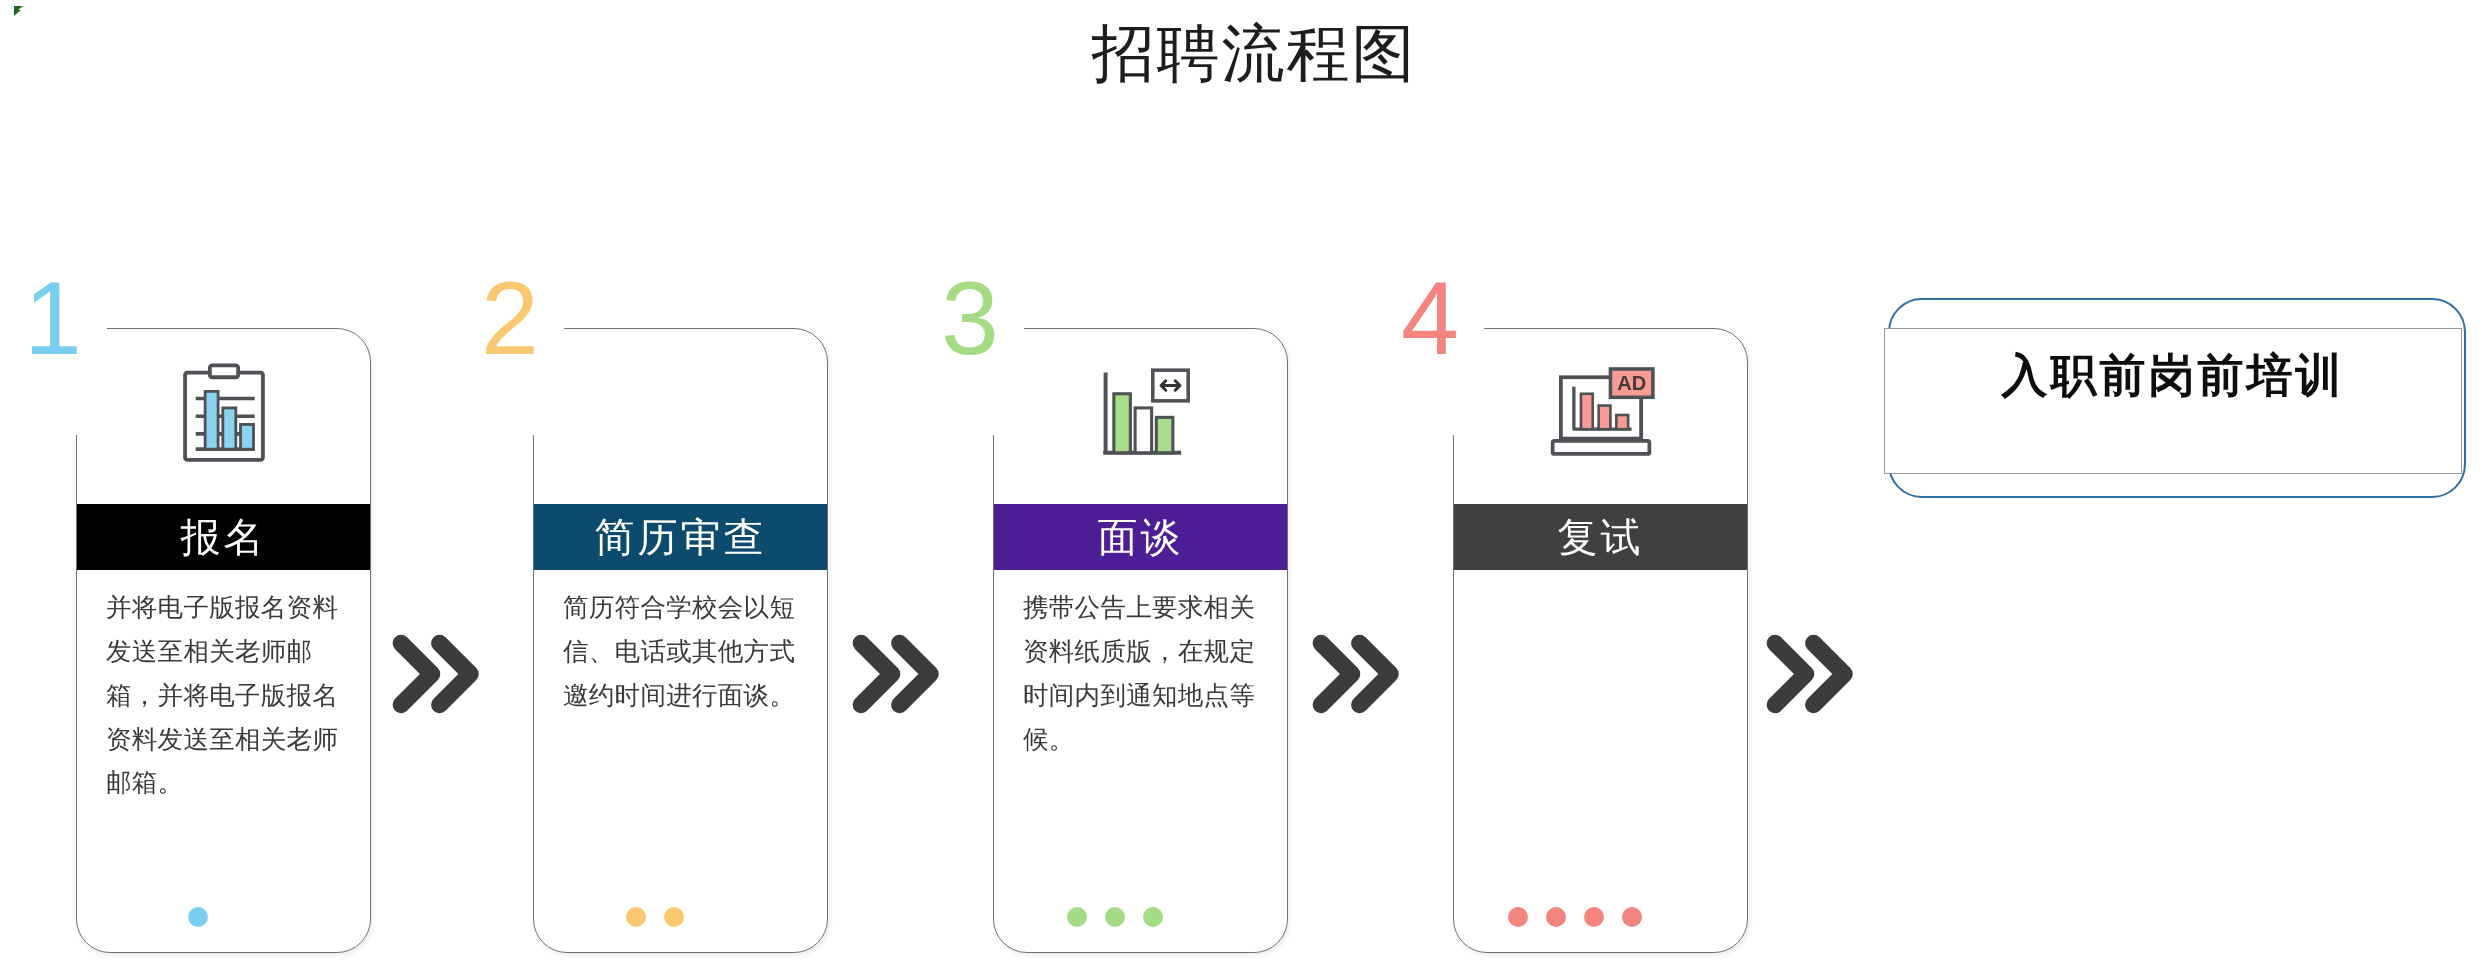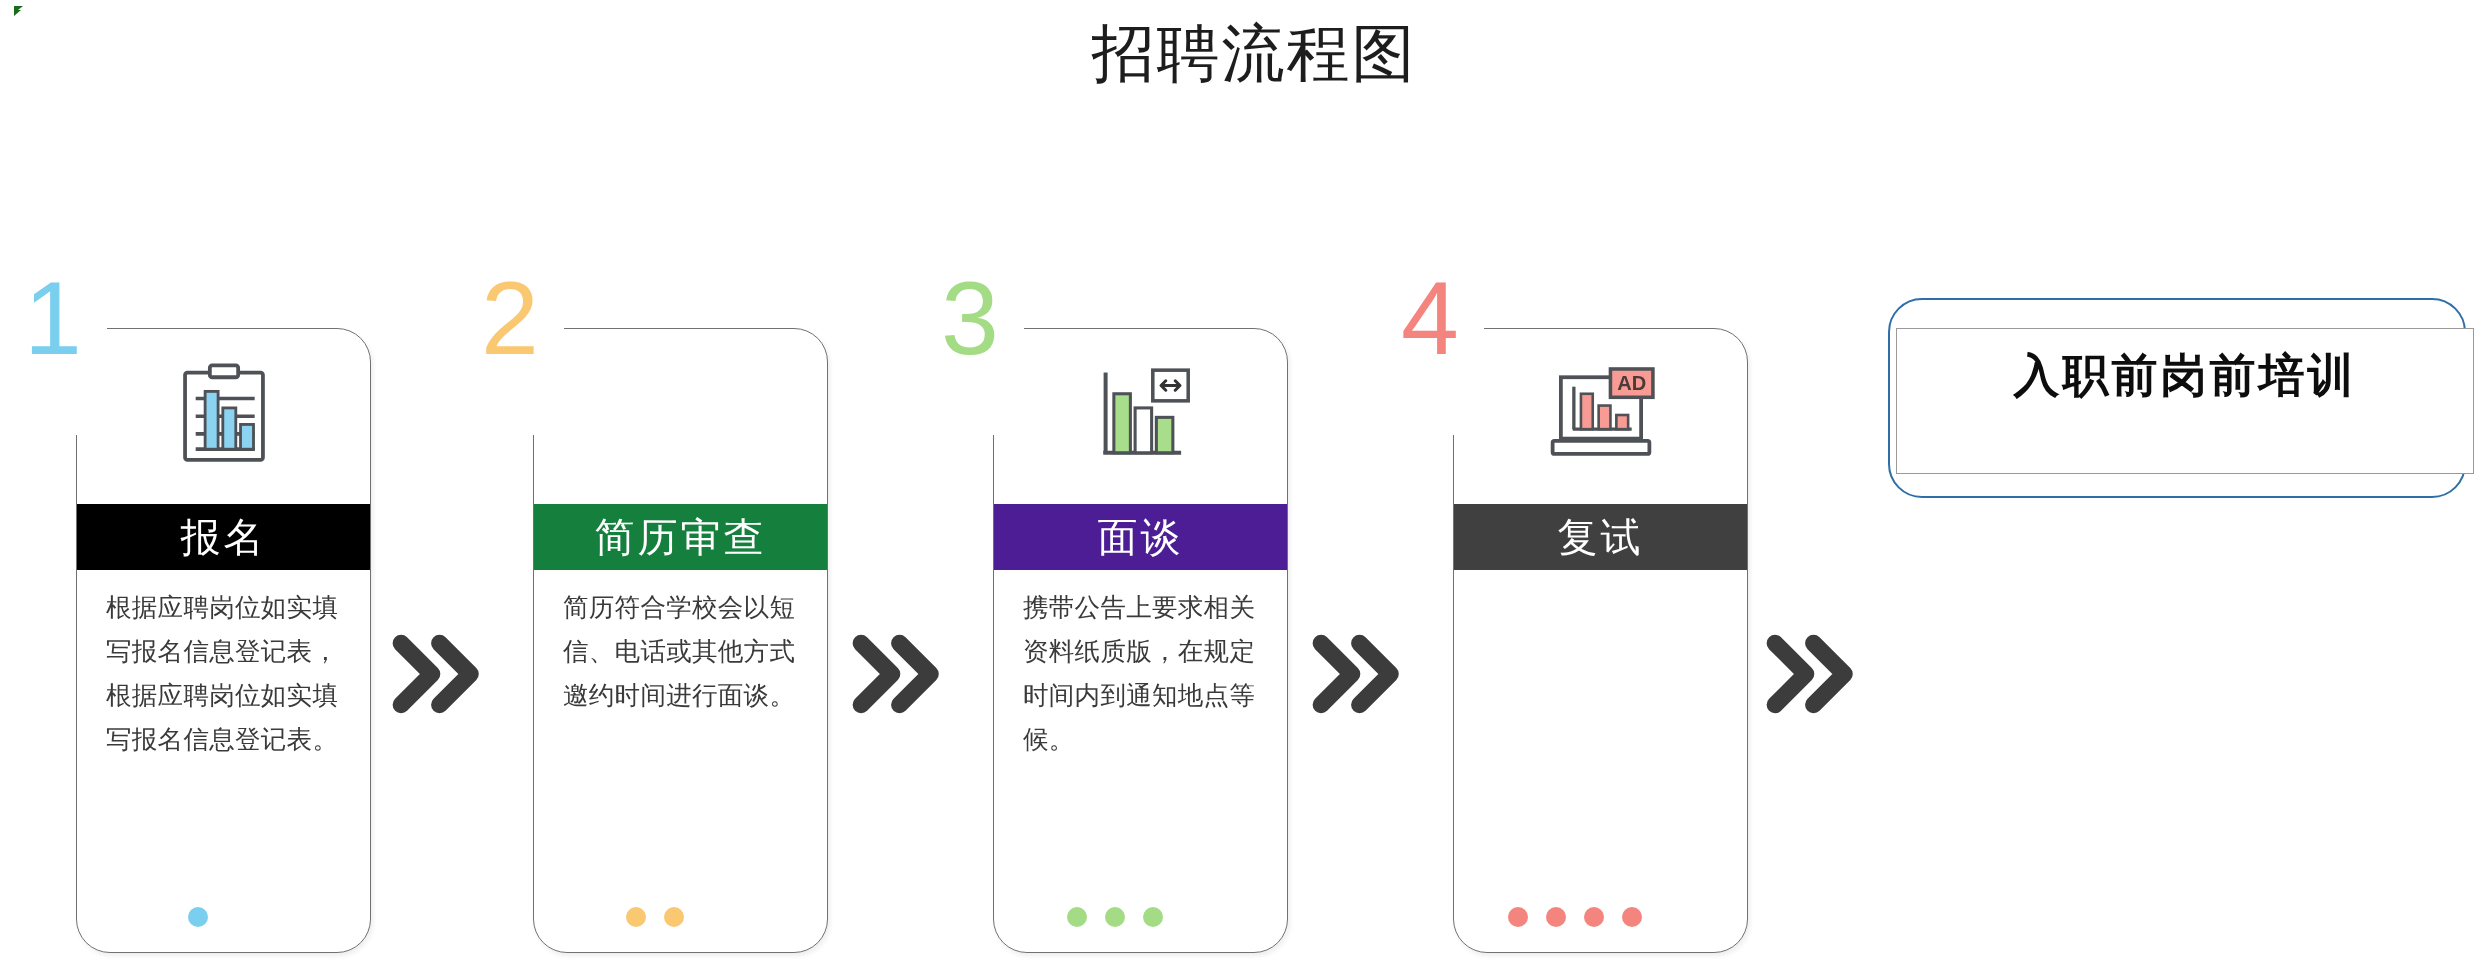--- a/index.html
+++ b/index.html
@@ -168,21 +168,20 @@
   }
 
   #final-inner {
     position: absolute;
     left: -6px;
     top: 28px;
     width: 578px;
     height: 146px;
     border: 1.4px solid #9a9a9a;
     background: #ffffff;
-    margin-left: 12px;
   }
 
   #final-label {
     position: absolute;
     left: 0;
     top: 16px;
     width: 100%;
     text-align: center;
     font-family: "Liberation Serif", "DejaVu Serif", serif;
     font-weight: bold;
@@ -218,42 +217,42 @@
         <line x1="26" y1="51" x2="76" y2="51" stroke="#4e5256" stroke-width="3"></line>
         <line x1="26" y1="66" x2="76" y2="66" stroke="#4e5256" stroke-width="3"></line>
         <line x1="26" y1="79" x2="76" y2="79" stroke="#4e5256" stroke-width="3.2"></line>
         <rect x="34" y="30" width="11" height="49" fill="#8BD3F0" stroke="#4e5256" stroke-width="2.4"></rect>
         <rect x="49" y="44" width="11" height="35" fill="#8BD3F0" stroke="#4e5256" stroke-width="2.4"></rect>
         <rect x="64" y="58" width="11" height="21" fill="#8BD3F0" stroke="#4e5256" stroke-width="2.4"></rect>
       </svg>
     </span>
 
     <div class="card-header" style="background:#000000">报名</div>
-    <div class="card-body">根据应聘岗位如实填写报名信息登记表，根据应聘岗位如实填写报名信息登记表。</div>
+    <div class="card-body">并将电子版报名资料发送至相关老师邮箱，并将电子版报名资料发送至相关老师邮箱。</div>
 
     <div class="card-dots">
       <span class="dot" style="background:#7ACFEF"></span>
     </div>
   </div>
 
   <span class="chevron" style="left:390px;">
     <svg viewBox="0 0 60 52" width="96" height="80">
       <path d="M6 6 L26 26 L6 46" fill="none" stroke="#3c3c3c" stroke-width="11" stroke-linecap="round" stroke-linejoin="round"></path>
       <path d="M31 6 L51 26 L31 46" fill="none" stroke="#3c3c3c" stroke-width="11" stroke-linecap="round" stroke-linejoin="round"></path>
     </svg>
   </span>
 
   <div class="card" style="left:533px;">
     <div class="card-frame"></div>
     <div class="frame-notch"></div>
 
     <div class="card-number" style="color:#F9C871">2</div>
 
 
-    <div class="card-header" style="background:#15803d">简历审查</div>
+    <div class="card-header" style="background:#0c4a6e">简历审查</div>
     <div class="card-body">简历符合学校会以短信、电话或其他方式邀约时间进行面谈。</div>
 
     <div class="card-dots">
       <span class="dot" style="background:#F9C871"></span>
       <span class="dot" style="background:#F9C871"></span>
     </div>
   </div>
 
   <span class="chevron" style="left:850px;">
     <svg viewBox="0 0 60 52" width="96" height="80">

